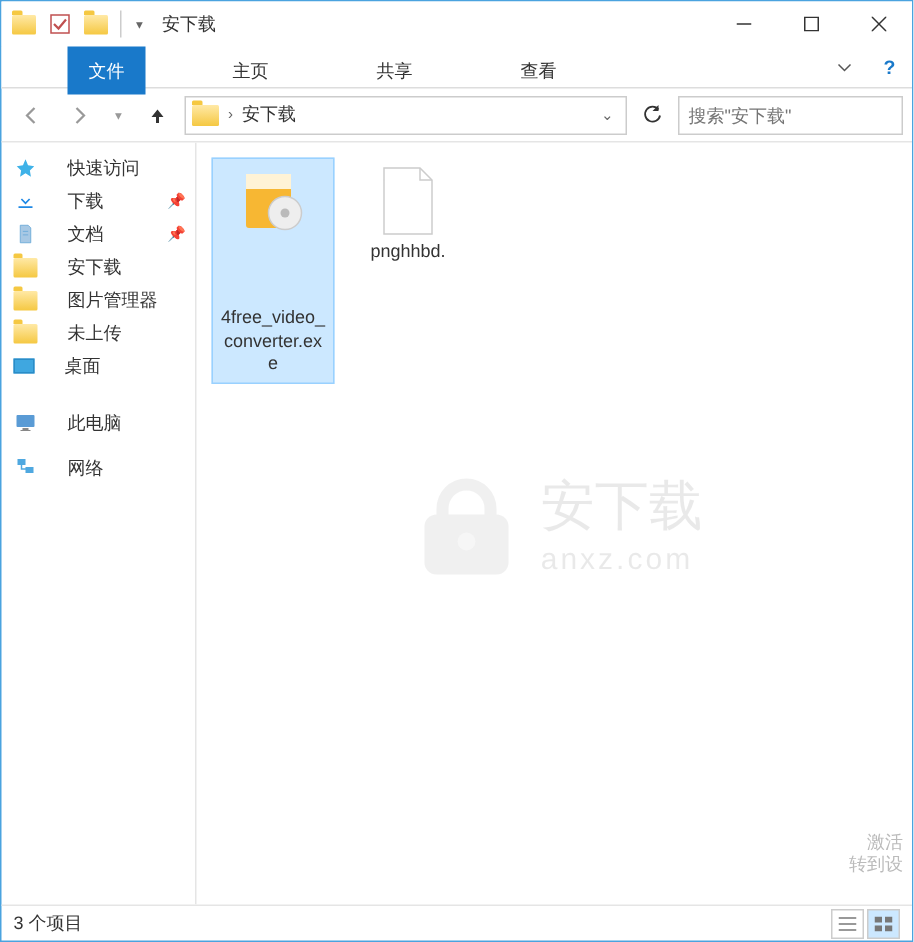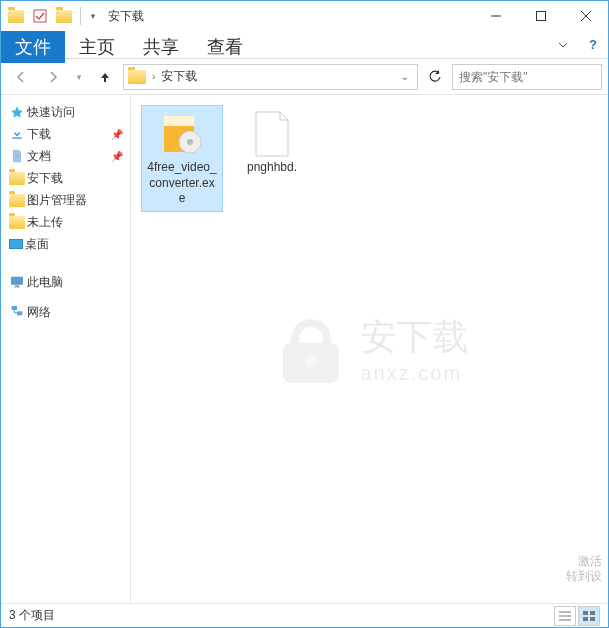--- a/index.html
+++ b/index.html
@@ -12,21 +12,21 @@
 .qat-icon { width: 22px; height: 22px; display: flex; align-items: center; justify-content: center; }
 .folder-mini { width: 16px; height: 13px; background: linear-gradient(#ffe9a6, #f5c842); border-radius: 1px; position: relative; }
 .folder-mini::before { content: ""; position: absolute; top: -3px; left: 0; width: 7px; height: 3px; background: #f5c842; border-radius: 1px 1px 0 0; }
 .qat-divider { width: 1px; height: 18px; background: #ccc; margin: 0 3px; }
 .title-text { font-size: 12px; color: #333; margin-left: 8px; flex: 1; }
 .winbtns { display: flex; }
 .winbtn { width: 45px; height: 30px; display: flex; align-items: center; justify-content: center; color: #333; }
 
 
 .ribbon { height: 28px; display: flex; align-items: stretch; border-bottom: 1px solid #ddd; background: #fff; }
-.ribbon-tab { padding: 16px 14px; font-size: 18px; display: flex; align-items: center; color: #333; cursor: pointer; }
+.ribbon-tab { padding: 16px 14px; font-size: 12px; display: flex; align-items: center; color: #333; cursor: pointer; margin-left: 44px; }
 .ribbon-tab.file { background: #1979ca; color: #fff; }
 .ribbon-tab.active { }
 .ribbon-spacer { flex: 1; }
 .ribbon-help { width: 30px; display: flex; align-items: center; justify-content: center; color: #555; }
 
 
 .navbar { height: 36px; display: flex; align-items: center; padding: 4px 6px; gap: 4px; border-bottom: 1px solid #e5e5e5; }
 .nav-arrow { width: 28px; height: 28px; display: flex; align-items: center; justify-content: center; color: #999; border-radius: 2px; }
 .nav-arrow.enabled { color: #333; }
 .addressbar { flex: 1; height: 26px; border: 1px solid #ccc; display: flex; align-items: center; padding: 0 4px; gap: 6px; }
@@ -36,39 +36,39 @@
 .addr-text { font-size: 12px; color: #333; }
 .addr-spacer { flex: 1; }
 .addr-drop { color: #666; font-size: 10px; padding: 0 4px; }
 .refresh-btn { width: 26px; height: 26px; border: none; display: flex; align-items: center; justify-content: center; color: #333; }
 .searchbox { width: 150px; height: 26px; border: 1px solid #ccc; display: flex; align-items: center; padding: 0 6px; gap: 4px; }
 .searchbox input { border: none; outline: none; font-size: 12px; color: #888; width: 100%; background: transparent; }
 
 
 .body { flex: 1; display: flex; overflow: hidden; position: relative; }
 .sidebar { width: 130px; border-right: 1px solid #e5e5e5; padding-top: 6px; overflow-y: auto; }
-.tree-item { display: flex; align-items: center; height: 22px; font-size: 12px; color: #333; padding-left: 8px; gap: 2px; cursor: pointer; white-space: nowrap; }
+.tree-item { display: flex; align-items: center; height: 22px; font-size: 12px; color: #333; padding-left: 8px; gap: 20px; cursor: pointer; white-space: nowrap; }
 .tree-item.indent { }
 .tree-spacer { height: 8px; }
 .ticon { width: 16px; height: 16px; display: flex; align-items: center; justify-content: center; flex-shrink: 0; }
 .ticon.star svg { fill: #3fb2e8; }
 .ticon.folder-y { width: 16px; height: 13px; background: linear-gradient(#ffe9a6, #f5c842); border-radius: 1px; position: relative; }
 .ticon.folder-y::before { content: ""; position: absolute; top: -3px; left: 0; width: 6px; height: 3px; background: #f5c842; border-radius: 1px 1px 0 0; }
 .ticon.download svg { fill: #1e88e5; }
 .ticon.docs svg { fill: #6aa9d8; }
 .ticon.desktop { width: 14px; height: 10px; background: #3fa7e0; border: 1px solid #2a8cc7; }
 .ticon.cloud svg { fill: #0078d7; }
 .ticon.pc svg { fill: #3a87c7; }
 .ticon.network svg { fill: #2196f3; }
 .pin { color: #777; font-size: 10px; margin-left: auto; margin-right: 6px; }
 
 
 .content { flex: 1; padding: 10px; display: flex; align-content: flex-start; flex-wrap: wrap; gap: 8px; position: relative; }
 .file-item { width: 82px; display: flex; flex-direction: column; align-items: center; padding: 4px; border: 1px solid transparent; cursor: pointer; }
-.file-item.selected { background: #cce8ff; border: 1px solid #99d1ff; }
+.file-item.selected { background: #cce8ff; border: 1px solid #99d1ff; gap: 44px; }
 .file-icon { width: 48px; height: 48px; display: flex; align-items: center; justify-content: center; margin-bottom: 2px; }
 .file-label { font-size: 12px; color: #333; text-align: center; word-break: break-all; line-height: 1.3; }
 
 
 .watermark { position: absolute; top: 50%; left: 50%; transform: translate(-50%, -50%); opacity: 0.12; pointer-events: none; display: flex; align-items: center; gap: 10px; }
 .wm-lock { width: 80px; height: 80px; }
 .wm-text { display: flex; flex-direction: column; }
 .wm-text .big { font-size: 36px; color: #555; font-weight: 500; }
 .wm-text .small { font-size: 20px; color: #555; letter-spacing: 2px; }
 

